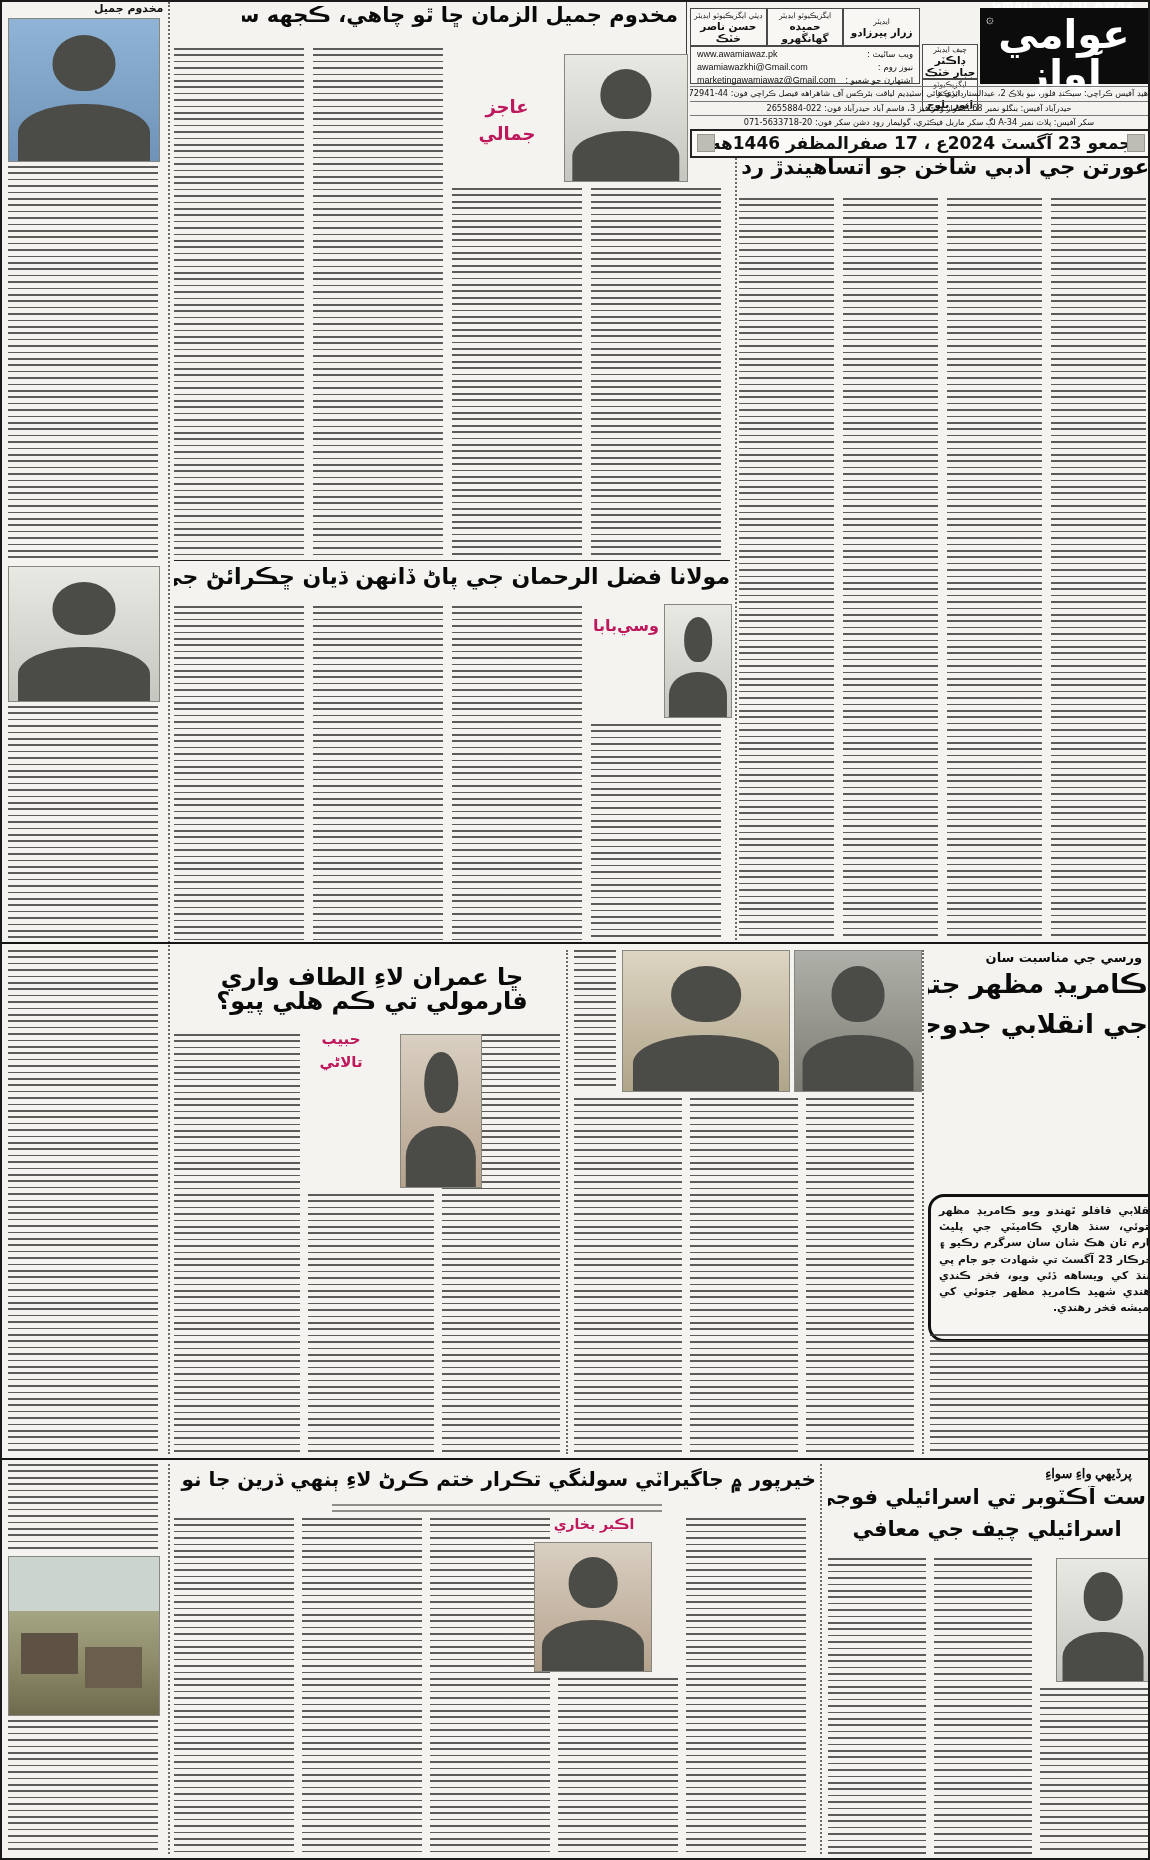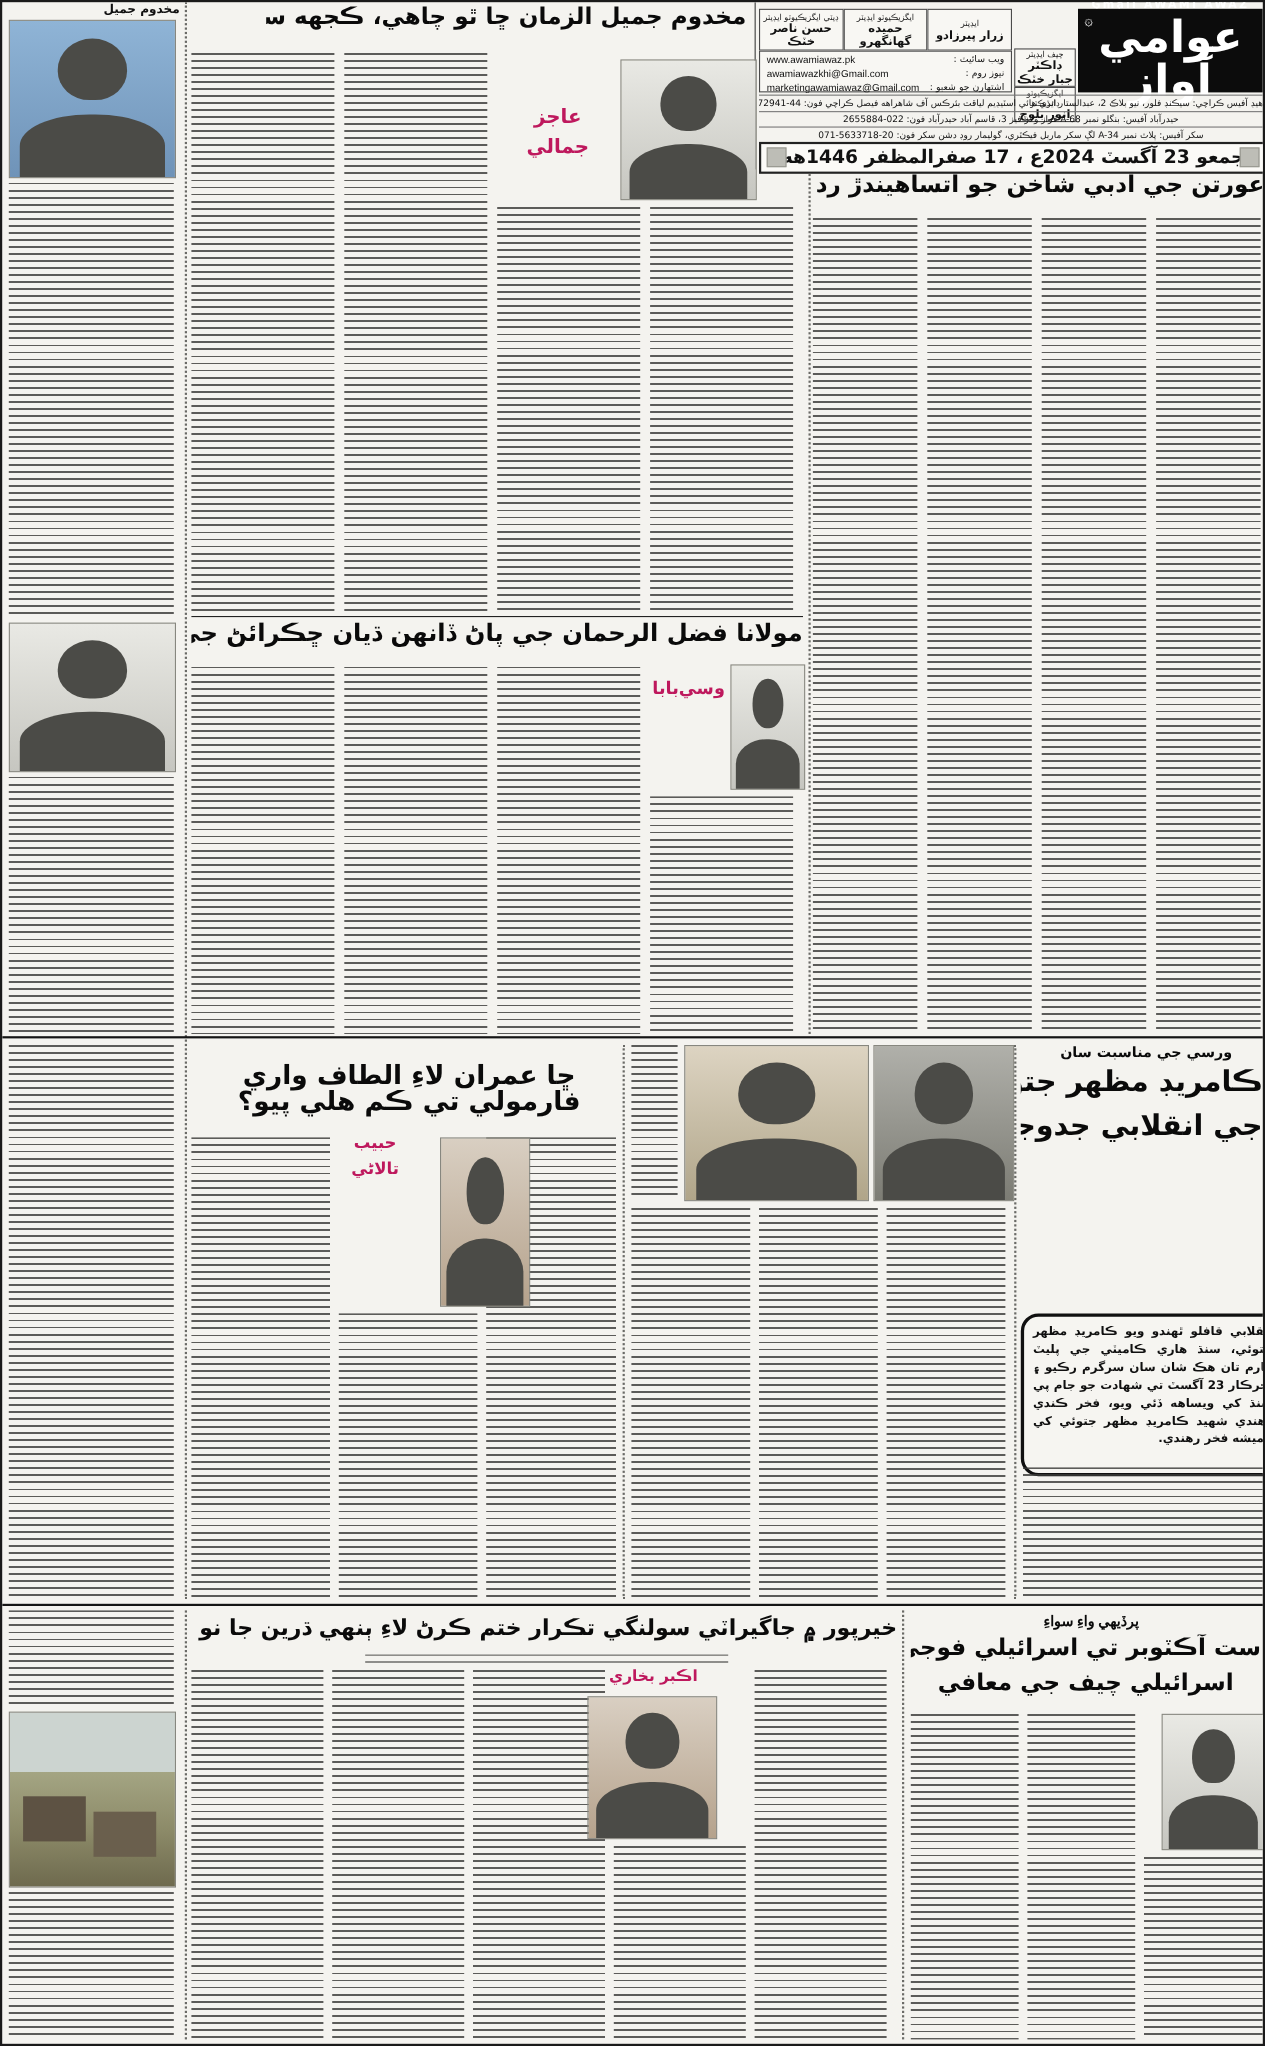--- a/index.html
+++ b/index.html
@@ -6,21 +6,21 @@
   .page{position:relative;width:1150px;height:1860px;margin:0 auto;background:#f4f3ef;
         border:2px solid #1a1a1a;box-sizing:border-box;overflow:hidden;direction:rtl;
         font-family:"DejaVu Sans","Liberation Sans",sans-serif;color:#111;}
   .abs{position:absolute;box-sizing:border-box;}
   
   .tl{position:absolute;box-sizing:border-box;opacity:.82;
       background:repeating-linear-gradient(to bottom,#3a3a38 0,#3a3a38 1.7px,transparent 1.7px,transparent 6.4px);}
   .tl.light{opacity:.55;}
   .hl{position:absolute;box-sizing:border-box;font-weight:bold;text-align:center;color:#0a0a0a;
       line-height:1.12;white-space:nowrap;overflow:hidden;}
-  .kick{position:absolute;font-weight:bold;text-align:center;color:#0a0a0a;white-space:nowrap;}
+  .kick{position:absolute;font-weight:bold;color:#0a0a0a;white-space:nowrap;}
   .byline{position:absolute;font-weight:bold;text-align:center;color:#be185d;line-height:1.5;}
   .vdot{position:absolute;width:0;border-left:2px dotted #6a6a66;}
   .vline{position:absolute;width:0;border-left:1px solid #3a3a3a;}
   .hbar{position:absolute;background:#151515;height:2px;}
   
   .photo{position:absolute;border:1px solid #87877f;overflow:hidden;}
   .sil::before{content:"";position:absolute;left:50%;top:11%;width:42%;height:40%;
       transform:translateX(-50%);background:#4b4b47;border-radius:50% 50% 46% 46%;}
   .sil::after{content:"";position:absolute;left:50%;bottom:-2%;width:88%;height:42%;
       transform:translateX(-50%);background:#4b4b47;border-radius:48% 48% 0 0;}

